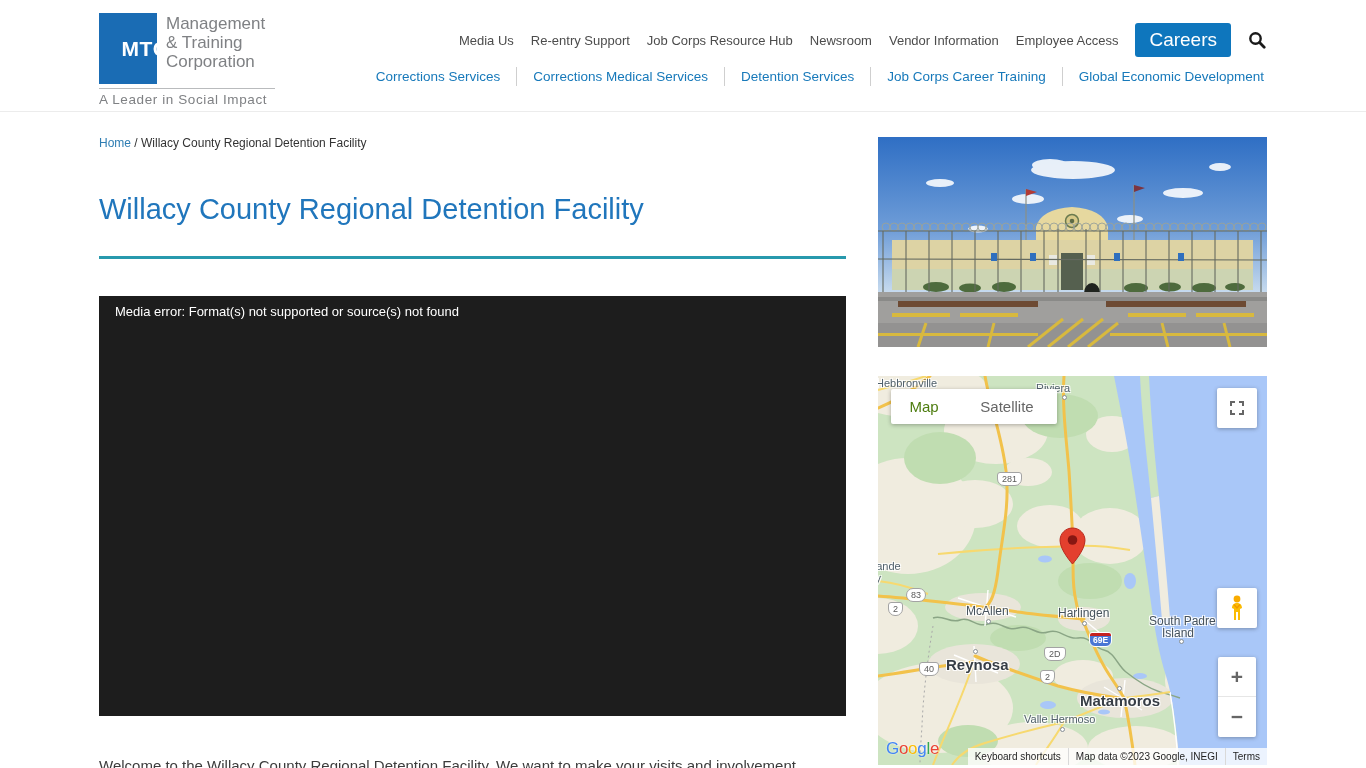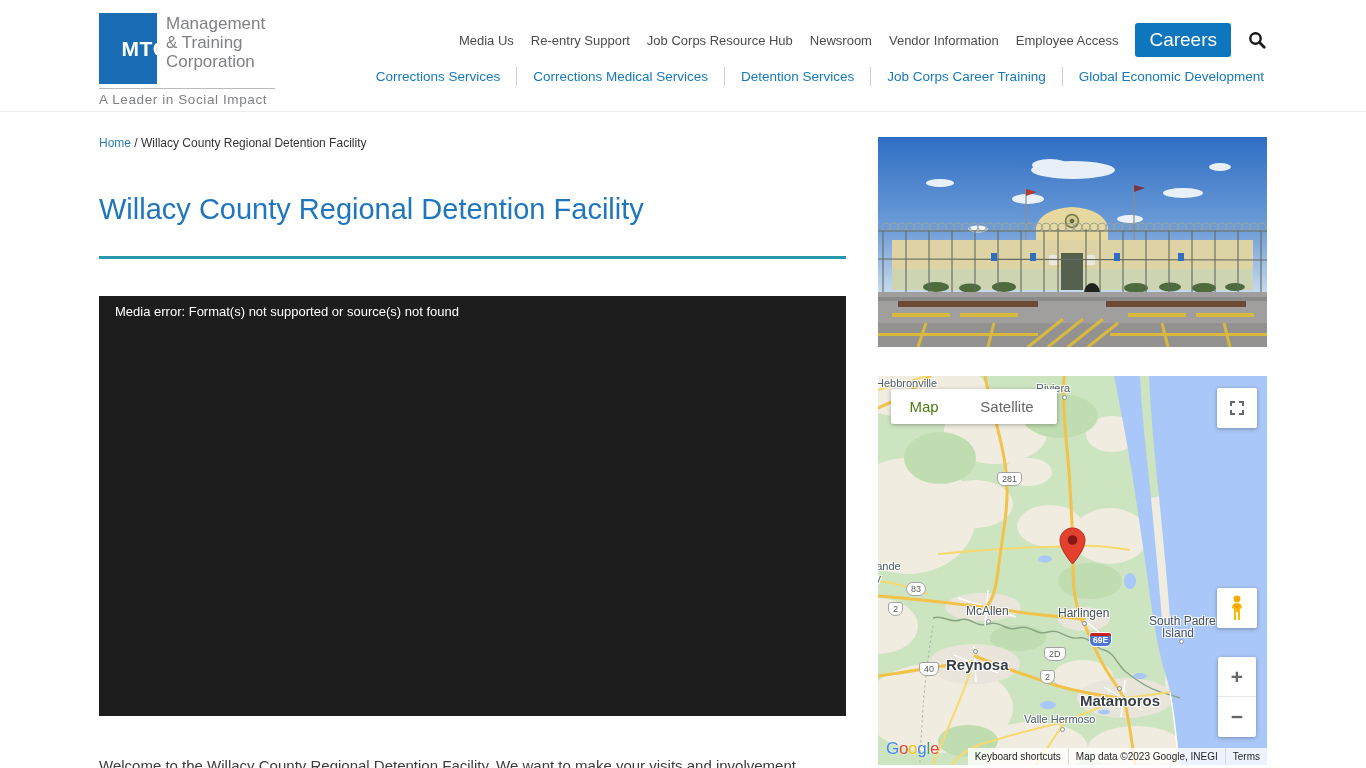--- a/index.html
+++ b/index.html
@@ -395,21 +395,21 @@
   <span class="map-label town" style="left:284px; top:250px;">Island</span>
   <span class="city-dot" style="left:301px; top:263px;"></span>
   <span class="map-label city" style="left:68px; top:280px;">Reynosa</span>
   <span class="city-dot" style="left:95px; top:273px;"></span>
   <span class="map-label city" style="left:202px; top:316px;">Matamoros</span>
   <span class="city-dot" style="left:239px; top:310px;"></span>
   <span class="map-label" style="left:146px; top:337px;">Valle Hermoso</span>
   <span class="city-dot" style="left:182px; top:351px;"></span>
 
   <span class="shield" style="left:119px; top:96px;">281</span>
-  <span class="shield" style="left:28px; top:206px;border-radius:7px;">83</span>
+  <span class="shield" style="left:28px; top:212px;border-radius:7px;">83</span>
   <span class="shield" style="left:10px; top:226px;">2</span>
   <span class="shield" style="left:41px; top:286px;">40</span>
   <span class="shield" style="left:166px; top:271px;">2D</span>
   <span class="shield" style="left:162px; top:294px;">2</span>
   <span class="shield" style="left:100px; top:366px;margin-top:40px;">97</span>
   <span class="shield interstate" style="left:211px; top:256px;">69E</span>
 
   <svg class="marker-pin" width="27" height="38" viewBox="0 0 27 38">
     <path d="M13.5,1 C6.6,1 1,6.6 1,13.5 c0,9.6 12.5,23.5 12.5,23.5 s12.5,-13.9 12.5,-23.5 C26,6.6 20.4,1 13.5,1 z" fill="#e3402e" stroke="#b8291d" stroke-width="1"></path>
     <circle cx="13.5" cy="13" r="4.8" fill="#871712"></circle>

